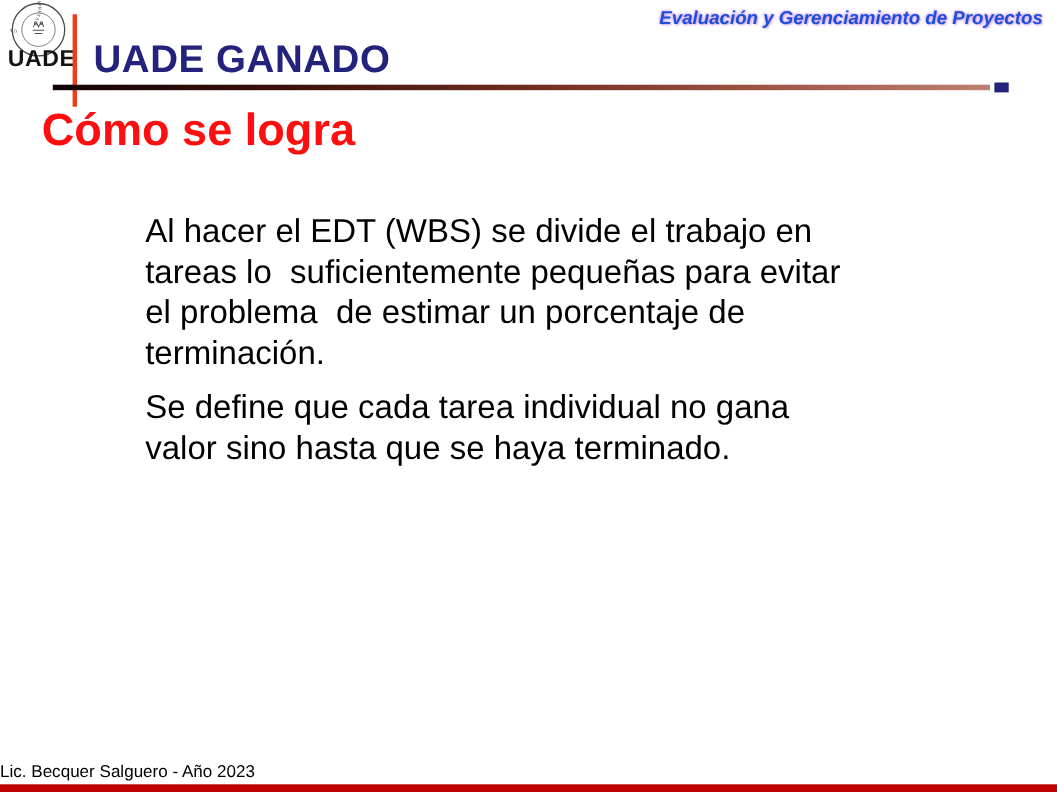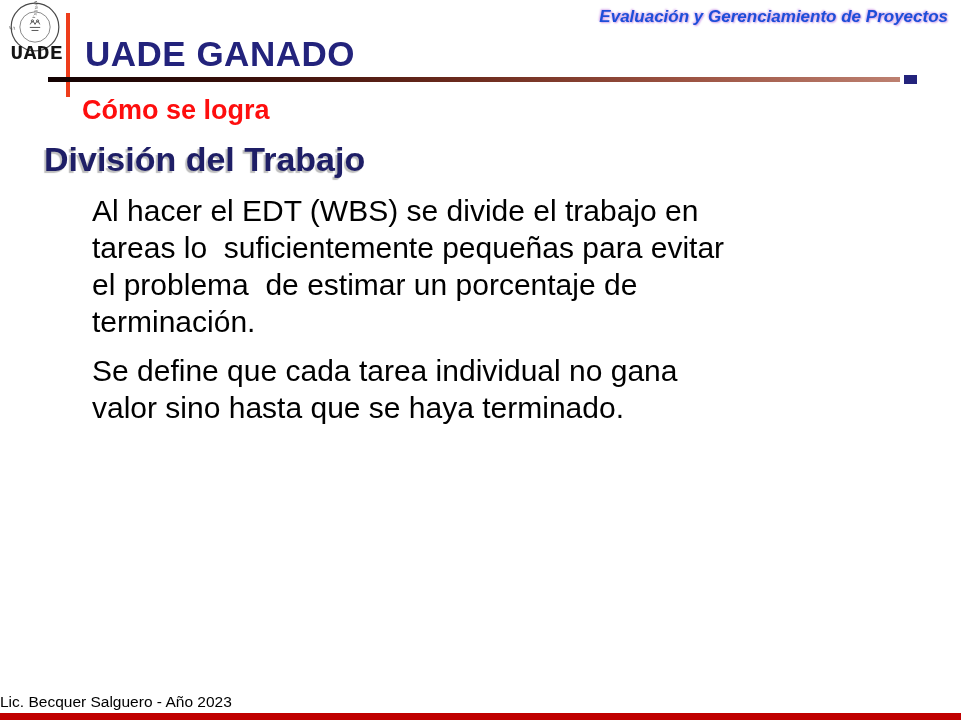--- a/index.html
+++ b/index.html
@@ -16,22 +16,22 @@
   
   .seal {
     position: absolute;
     left: 9px; top: 1px;
     width: 52px; height: 52px;
   }
   .uade-wordmark {
     position: absolute;
     left: 7px; top: 42px;
     width: 56px;
-    text-align: right;
-    font-family: Liberation Mono, monospace;
+    text-align: left;
+    font-family: Liberation Sans, sans-serif;
     font-weight: bold;
     font-size: 21px;
     color: #141414;
     letter-spacing: 0.5px;
   }
   .vline {
     position: absolute;
     left: 66px; top: 13px;
     width: 4px; height: 84px;
     background: #ee3d1b;
@@ -64,44 +64,44 @@
     position: absolute;
     left: 904px; top: 75px;
     width: 13px; height: 9px;
     background: #23237c;
   }
 
   
   .heading-red {
     position: absolute;
     left: 38px; top: 95px;
-    font-size: 27px;
+    font-size: 41px;
     font-weight: bold;
     color: #fe0e0e;
-    margin-left: 44px;
   }
   .subheading-navy {
     position: absolute;
     left: 44px; top: 140px;
     font-size: 34px;
     font-weight: bold;
     color: #1e1e66;
     text-shadow: -2px 2px 1px #bdbdbd;
   }
   .body-text {
     position: absolute;
     left: 92px; top: 192px;
     width: 810px;
     color: #000;
   }
   .para { margin-bottom: 12px; }
   .line {
     white-space: pre;
     font-size: 30px;
     line-height: 37px;
+    margin-left: 40px;
   }
 
   
   .footer-credit {
     position: absolute;
     left: 0; right: 0;
     top: 693px;
     font-size: 15.5px;
     color: #000;
   }
@@ -140,21 +140,20 @@
   <div class="vline"></div>
 
   <div class="slide-title">UADE GANADO</div>
 
   <div class="course-name">Evaluación y Gerenciamiento de Proyectos</div>
 
   <div class="hrule"></div>
   <div class="hrule-cap"></div>
 
   <div class="heading-red">Cómo se logra</div>
-  <div class="subheading-navy">División del Trabajo</div>
 
   <div class="body-text">
       <div class="para">
         <div class="line">Al hacer el EDT (WBS) se divide el trabajo en</div>
         <div class="line">tareas lo  suficientemente pequeñas para evitar</div>
         <div class="line">el problema  de estimar un porcentaje de</div>
         <div class="line">terminación.</div>
       </div>
       <div class="para">
         <div class="line">Se define que cada tarea individual no gana</div>

